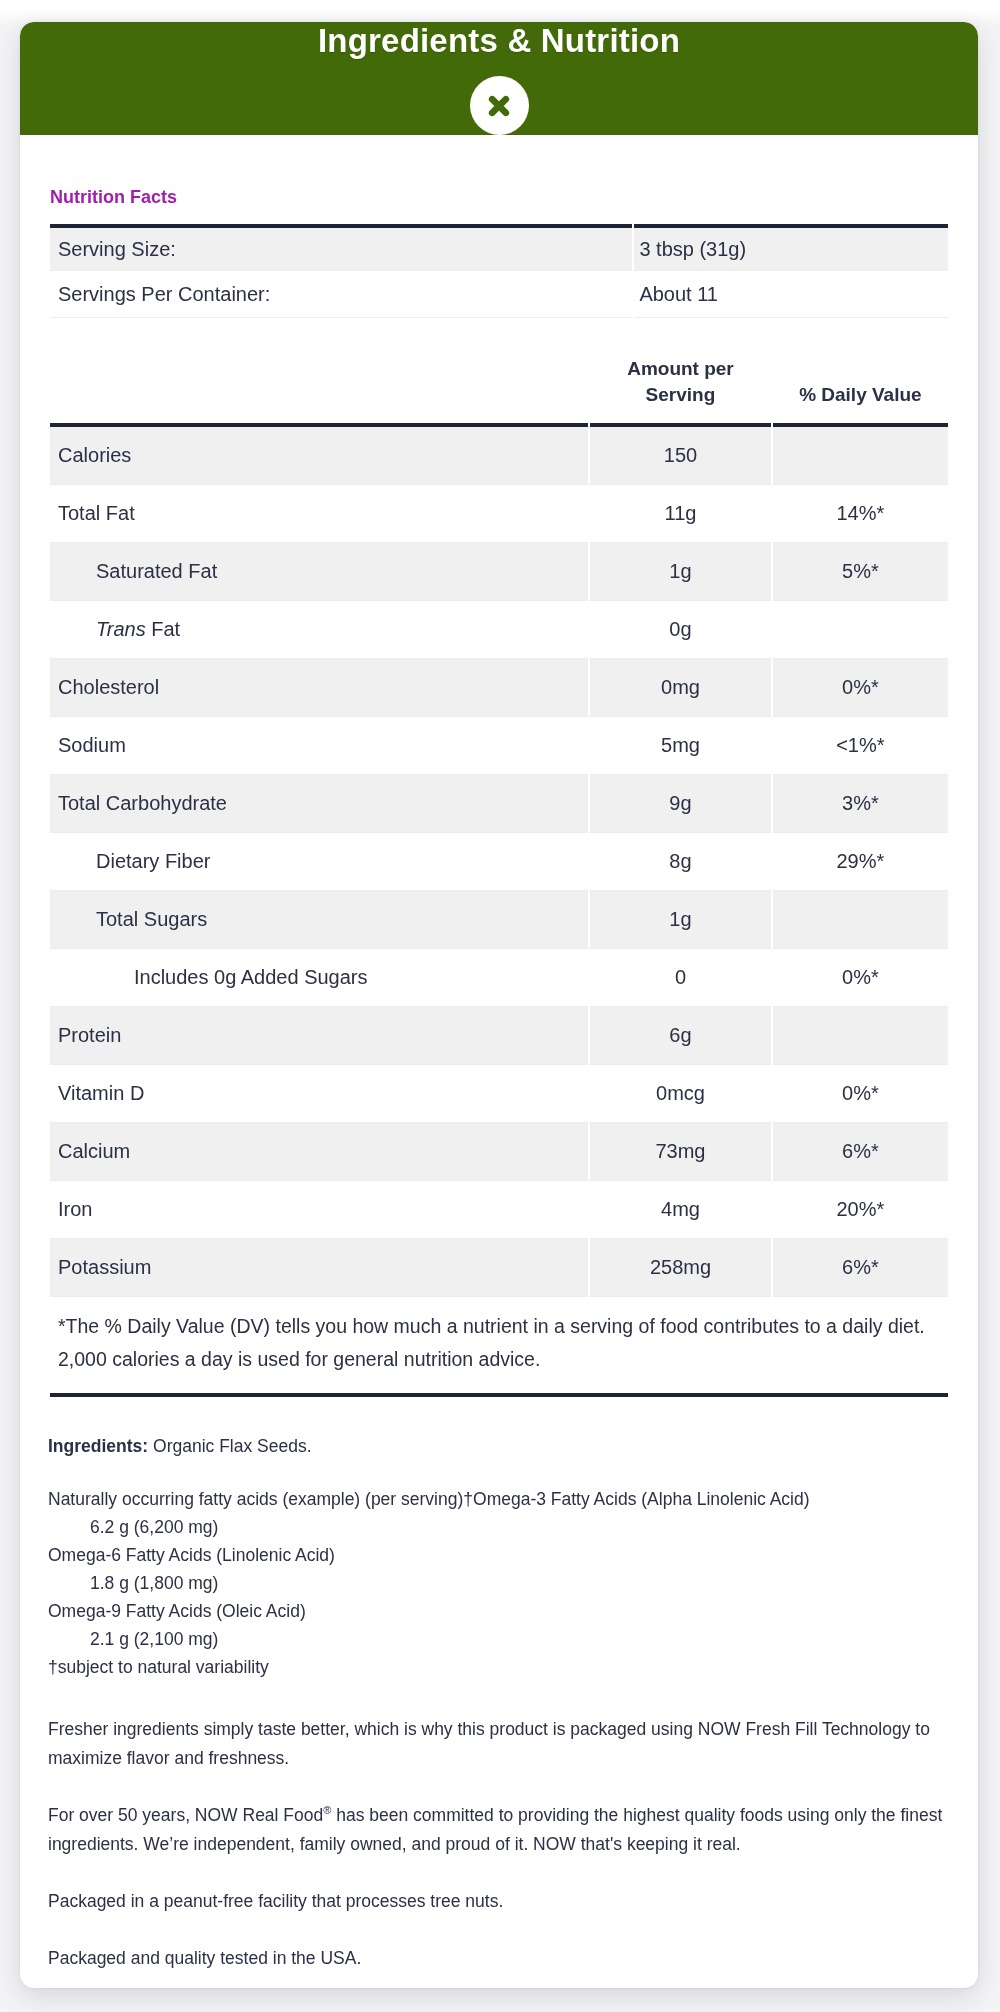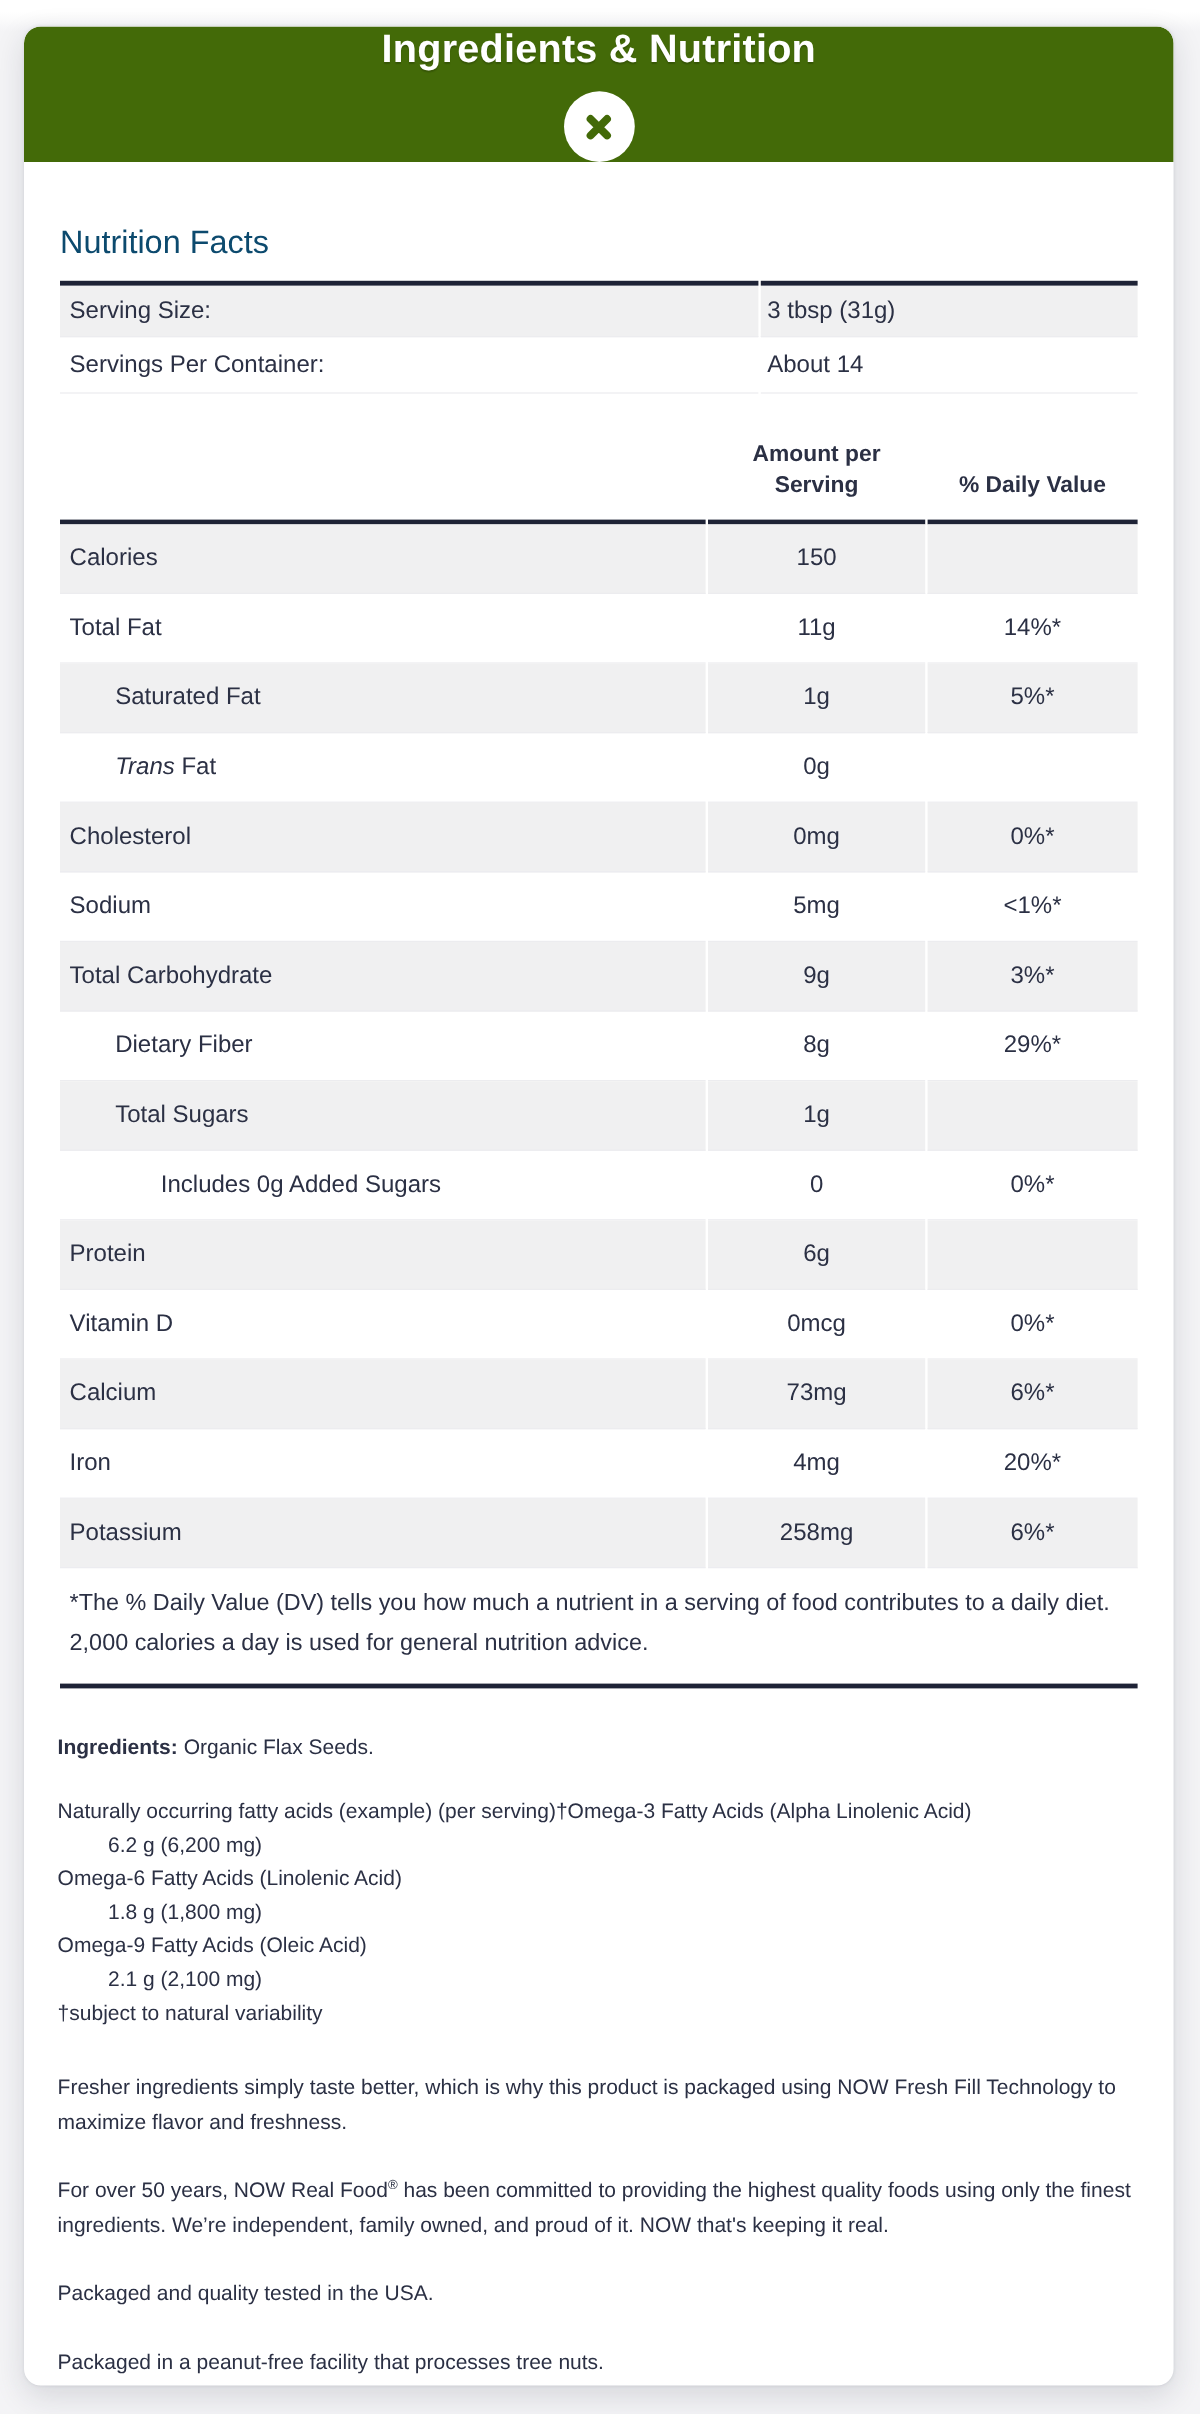--- a/index.html
+++ b/index.html
@@ -47,23 +47,23 @@
     align-items: center;
     justify-content: center;
     cursor: pointer;
     padding: 0;
   }
   .close-btn svg { display: block; }
 
   .modal-body { padding: 52px 28px 0 28px; }
 
   h2.nf-title {
-    font-size: 27px;
-    font-weight: normal;
-    color: #0c4a6e;
+    font-size: 18px;
+    font-weight: bold;
+    color: #a21caf;
     margin: 0 0 16px 2px;
   }
 
   table { width: 100%; border-collapse: separate; border-spacing: 2px 0; }
   td, th { font-size: 20px; color: #2b3044; margin-left: 38px; }
 
   
   .serving-table col.sc1 { width: 65%; }
   .serving-table col.sc2 { width: 35%; }
   .serving-table td { height: 47px; vertical-align: middle; border-bottom: 1px solid #ececef; }
@@ -150,21 +150,21 @@
           <col class="sc1">
           <col class="sc2">
         </colgroup>
       <tbody>
         <tr class="alt">
           <td class="s-label">Serving Size:</td>
           <td class="s-value">3 tbsp (31g)</td>
         </tr>
         <tr>
           <td class="s-label">Servings Per Container:</td>
-          <td class="s-value">About 14</td>
+          <td class="s-value">About 11</td>
         </tr>
       </tbody>
     </table>
 
     <table class="nutrition-table">
       <colgroup>
           <col class="c1">
           <col class="c2">
           <col class="c3">
         </colgroup>
@@ -269,22 +269,22 @@
       <div class="fa-line fa-indent">1.8 g (1,800 mg)</div>
       <div class="fa-line">Omega-9 Fatty Acids (Oleic Acid)</div>
       <div class="fa-line fa-indent">2.1 g (2,100 mg)</div>
       <div class="fa-line">†subject to natural variability</div>
     </div>
 
     <p class="para first">Fresher ingredients simply taste better, which is why this product is packaged using NOW Fresh Fill Technology to maximize flavor and freshness.</p>
 
     <p class="para"><span>For over 50 years, NOW Real Food</span><sup>®</sup><span> has been committed to providing the highest quality foods using only the finest ingredients. We’re independent, family owned, and proud of it. NOW that's keeping it real.</span></p>
 
+    <p class="para">Packaged in a peanut-free facility that processes tree nuts.</p>
+
     <p class="para">Packaged and quality tested in the USA.</p>
-
-    <p class="para">Packaged in a peanut-free facility that processes tree nuts.</p>
 
     <p class="para">Certified Organic by QAI.</p>
 
     <p class="para">Vegan</p>
 
   </div>
 </section>
 
 </body></html>

